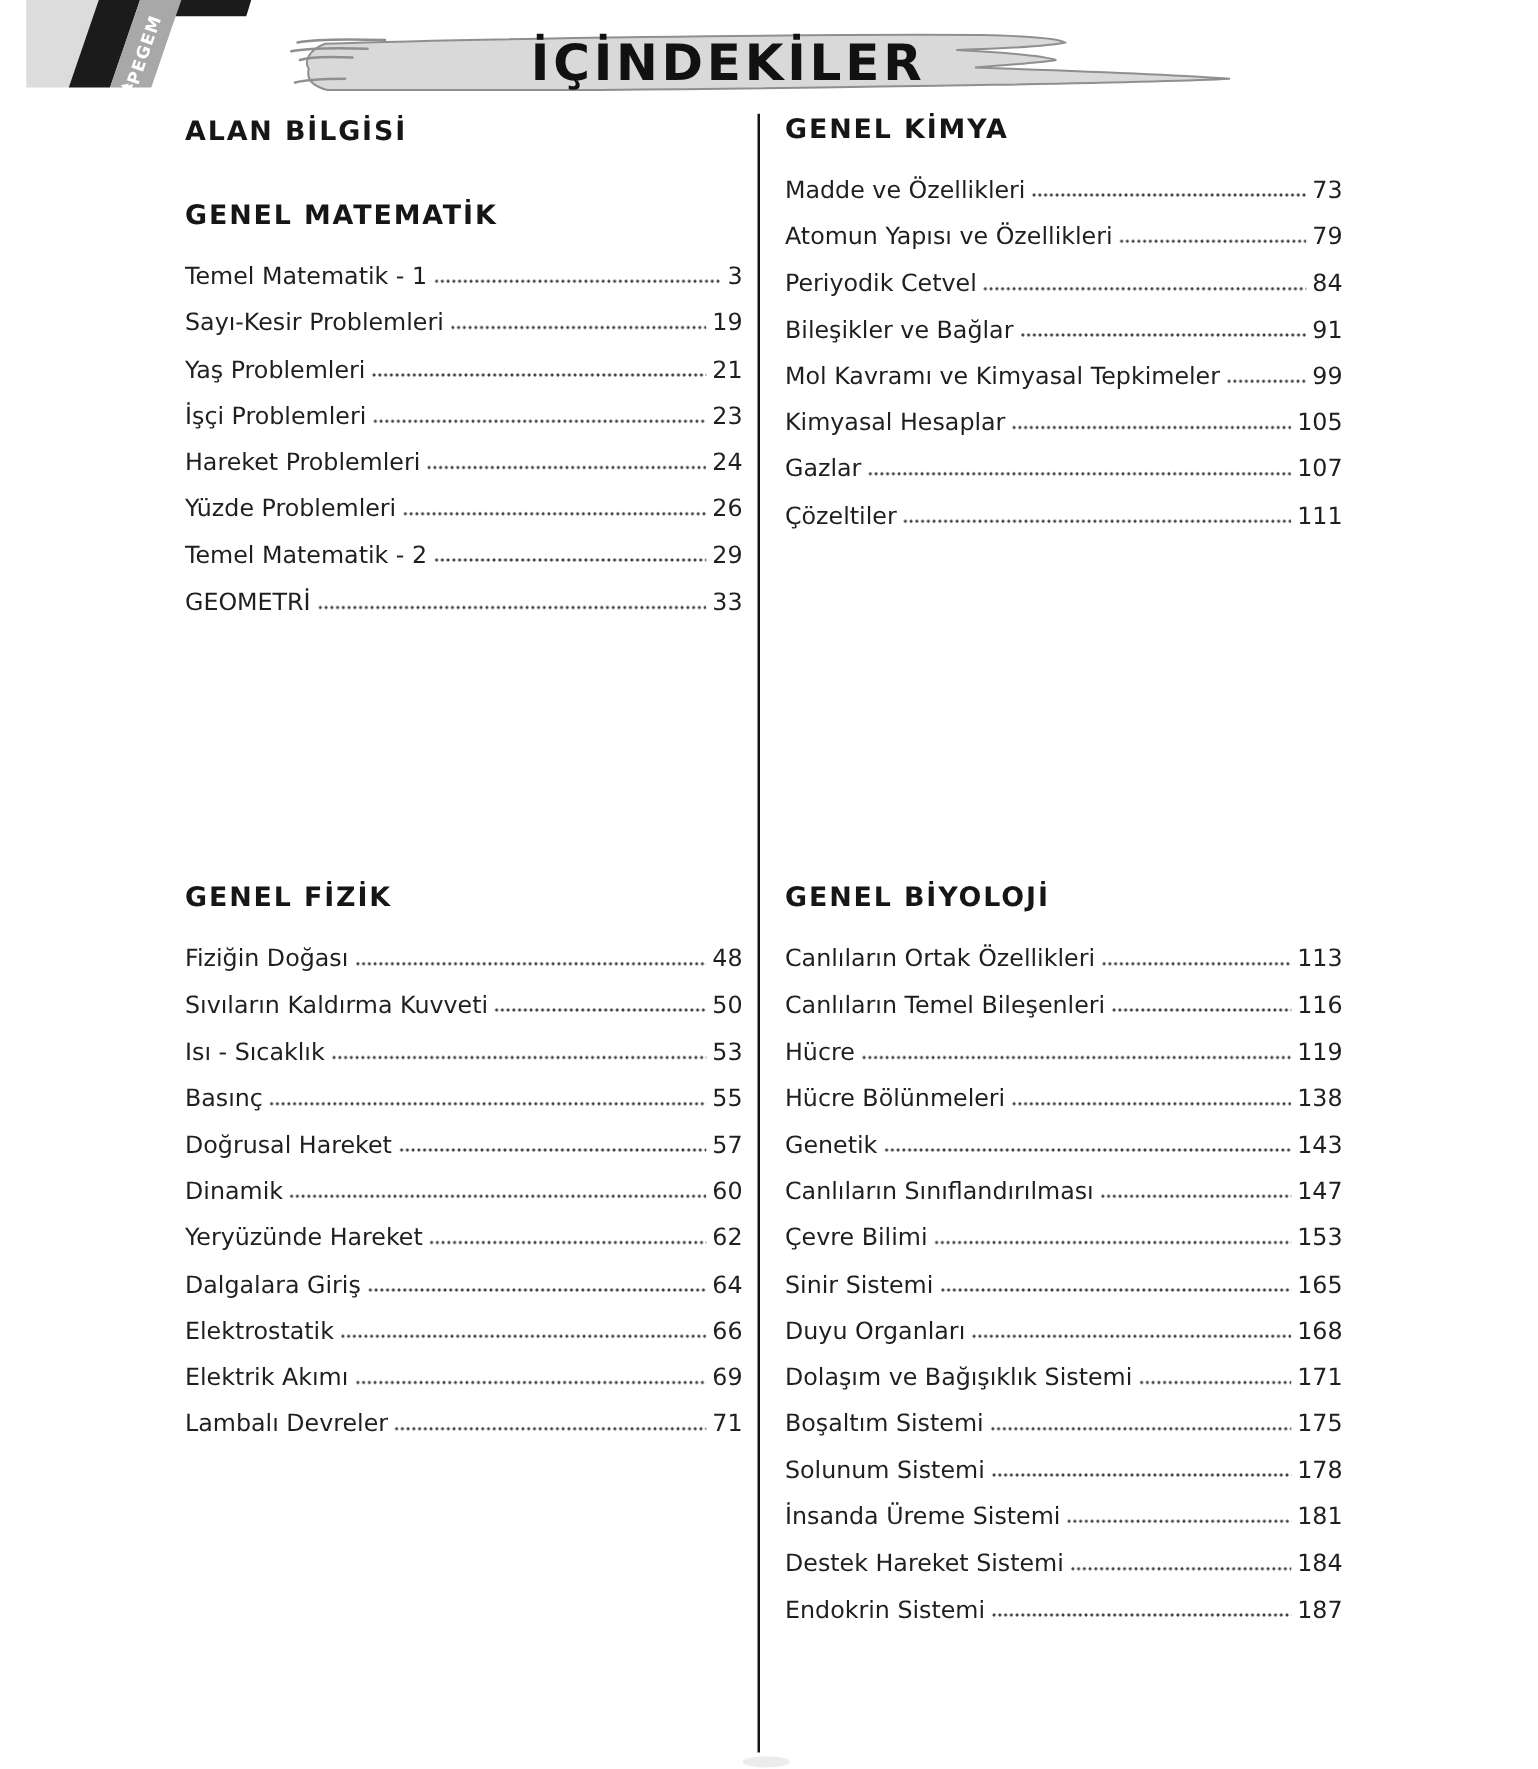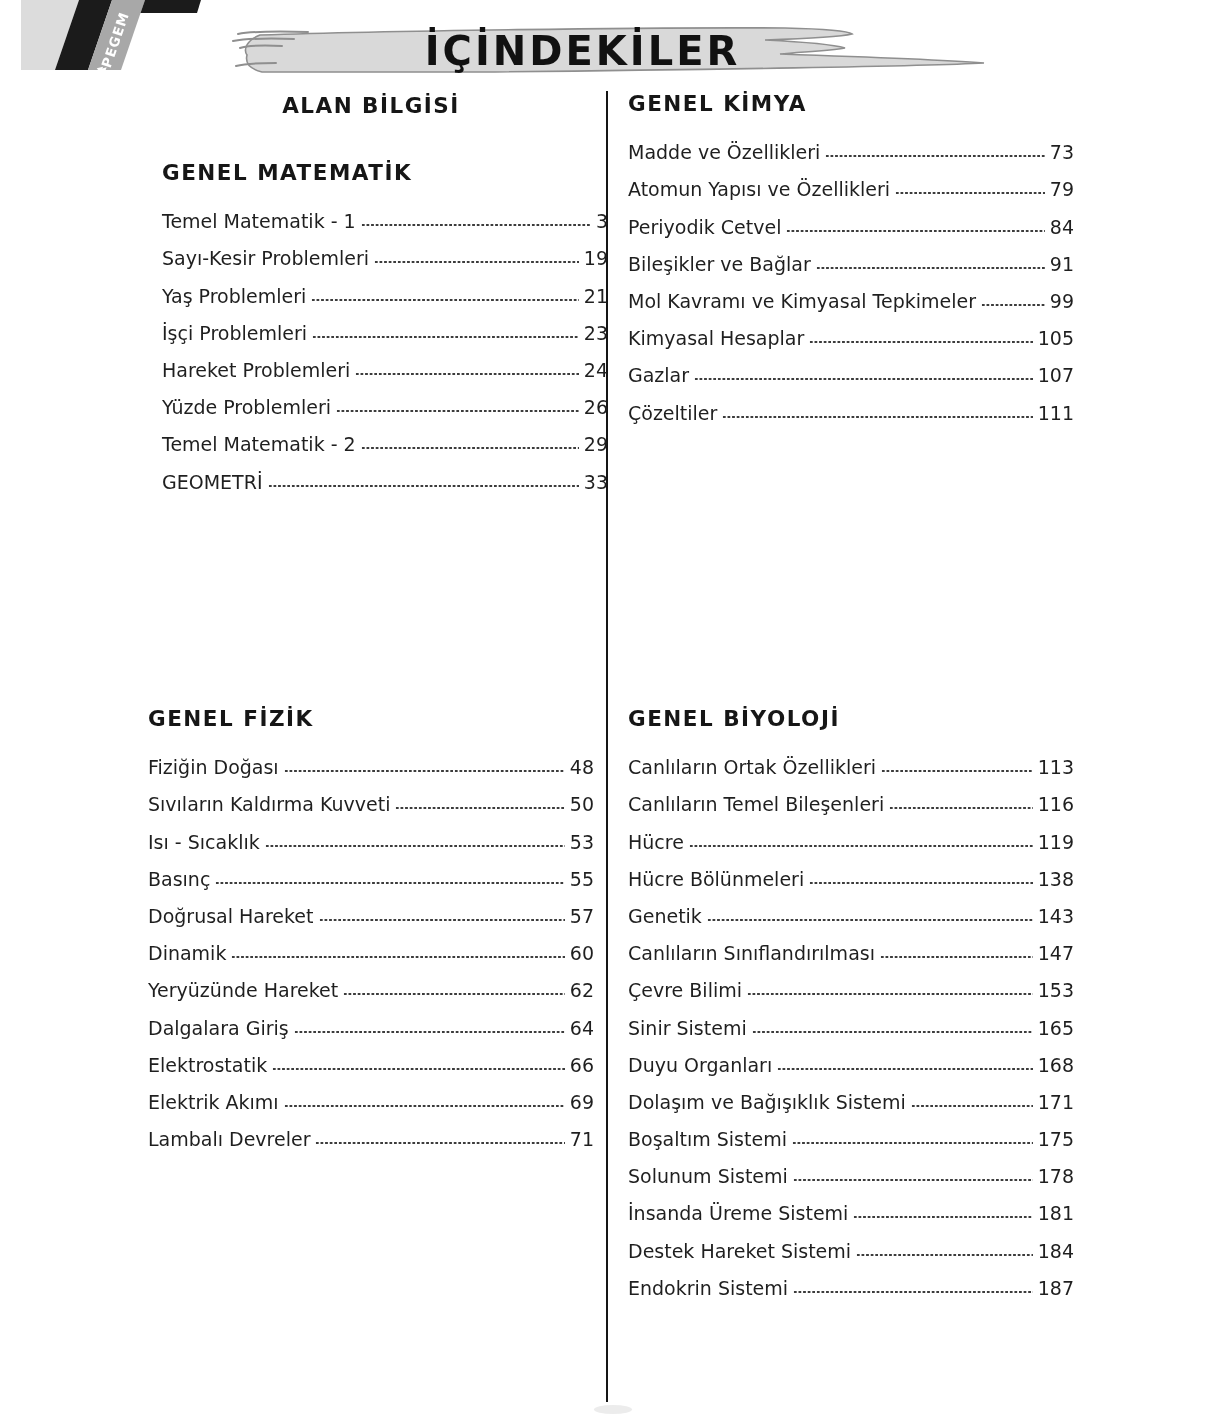--- a/index.html
+++ b/index.html
@@ -25,28 +25,28 @@
   }
 
   
   .divider {
     position:absolute; left:606px; top:91px;
     width:2px; height:1311px; background:#151515;
   }
 
   
   .col-heading {
-    position:absolute; width:446px; text-align:center;
+    position:absolute; width:446px; 
     font-size:21.5px; font-weight:bold; letter-spacing:1.5px; color:#161616;
   }
   #heading-alan-bilgisi { left:148px; top:93px; }
 
   
   .toc-section { position:absolute; width:446px; }
-  #sec-matematik { left:162px; top:160px; }
+  #sec-matematik { left:148px; top:160px; }
   #sec-fizik     { left:148px; top:706px; }
   #sec-kimya     { left:628px; top:91px;  }
   #sec-biyoloji  { left:628px; top:706px; }
 
   .sec-title {
     text-align:left; font-size:21.5px; font-weight:bold;
     letter-spacing:1.5px; color:#161616; height:27px;
     margin-bottom:8px;
   }
   .toc-list { display:block; }

